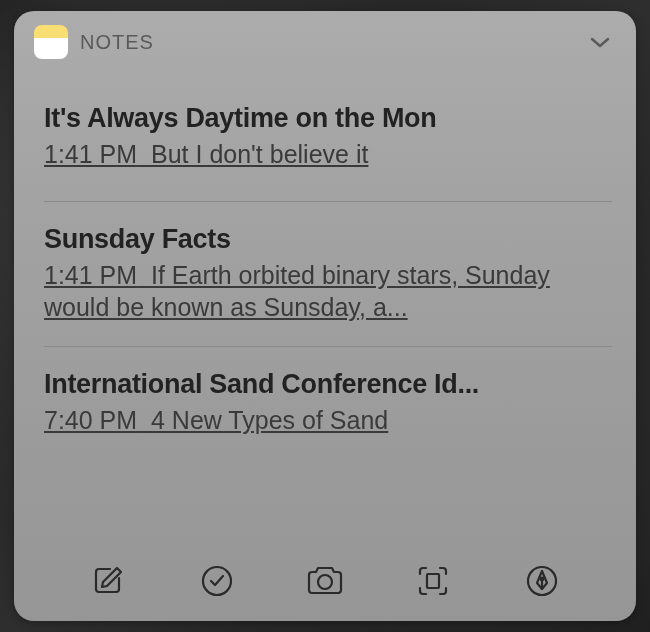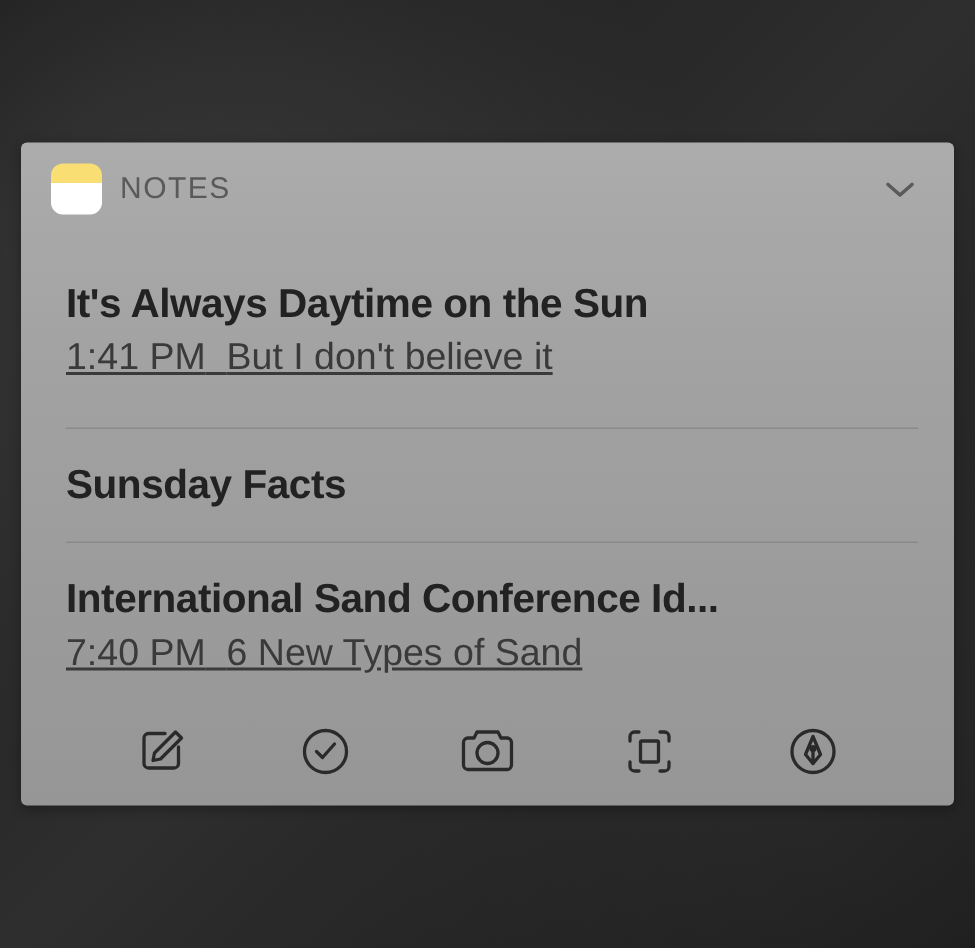--- a/index.html
+++ b/index.html
@@ -17,24 +17,24 @@
         radial-gradient(circle at 20% 30%, #3a3a3a 0%, transparent 50%),
         radial-gradient(circle at 80% 70%, #2a2a2a 0%, transparent 50%),
         linear-gradient(135deg, #1a1a1a 0%, #2e2e2e 50%, #1a1a1a 100%);
       display: flex;
       align-items: center;
       justify-content: center;
     }
 
     .widget {
       width: 622px;
-      height: 442px;
+      height: 610px;
       background: #a9a9a9;
       background: linear-gradient(180deg, #acacac 0%, #a3a3a3 30%, #9b9b9b 70%, #969696 100%);
-      border-radius: 4px;
+      border-radius: 20px;
       overflow: hidden;
       box-shadow: 0 2px 8px rgba(0,0,0,0.3);
       display: flex;
       flex-direction: column;
     }
 
     .widget-header {
       display: flex;
       align-items: center;
       padding: 14px 20px 8px 20px;
@@ -149,38 +149,41 @@
     <div class="chevron">
       <svg viewBox="0 0 20 12" fill="none" stroke="currentColor" stroke-width="2.4" stroke-linecap="round" stroke-linejoin="round">
         <polyline points="2,3 10,10 18,3"></polyline>
       </svg>
     </div>
   </div>
 
   <div class="list">
 
     <div class="note-item first">
-      <div class="note-title">It's Always Daytime on the Sun</div>
+      <div class="note-title">It's Always Daytime on the Mon</div>
       <div class="note-sub">
         <span class="note-time">1:41 PM</span>&nbsp;&nbsp;<span class="note-preview">But I don't believe it</span>
       </div>
     </div>
 
     <div class="divider"></div>
 
     <div class="note-item">
       <div class="note-title">Sunsday Facts</div>
+      <div class="note-sub">
+        <span class="note-time">1:41 PM</span>&nbsp;&nbsp;<span class="note-preview">If Earth orbited binary stars, Sunday would be known as Sunsday, a...</span>
+      </div>
     </div>
 
     <div class="divider"></div>
 
     <div class="note-item">
       <div class="note-title">International Sand Conference Id...</div>
       <div class="note-sub">
-        <span class="note-time">7:40 PM</span>&nbsp;&nbsp;<span class="note-preview">6 New Types of Sand</span>
+        <span class="note-time">7:40 PM</span>&nbsp;&nbsp;<span class="note-preview">4 New Types of Sand</span>
       </div>
     </div>
 
   </div>
 
   <div class="toolbar">
 
     <div class="toolbar-btn">
       <span>
         <svg width="36" height="36" viewBox="0 0 36 36" fill="none" stroke="currentColor" stroke-width="2.2" stroke-linecap="round" stroke-linejoin="round">

